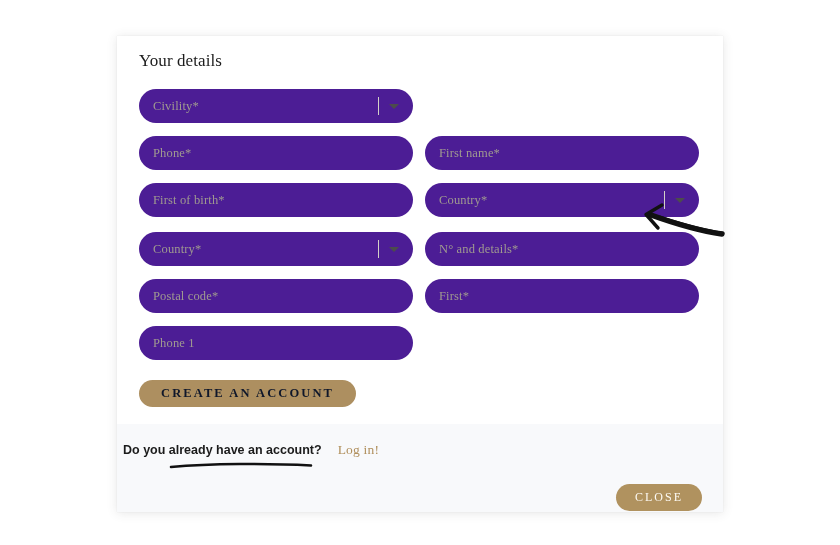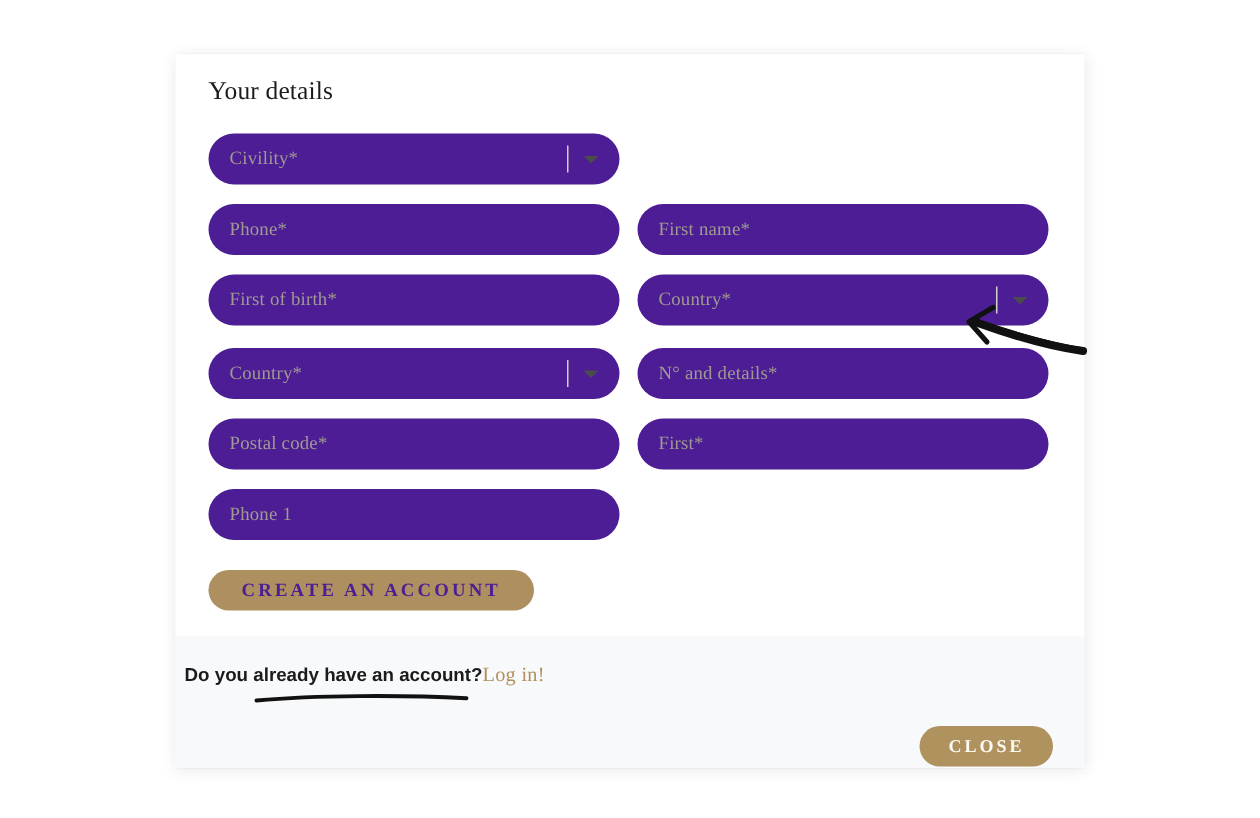--- a/index.html
+++ b/index.html
@@ -104,21 +104,21 @@
   #create-account-button {
     position: absolute;
     left: 22px;
     top: 344px;
     height: 27px;
     padding: 0 22px;
     display: flex;
     align-items: center;
     justify-content: center;
     background: #ad8f60;
-    color: #4c1d95;
+    color: #0f172a;
     border: none;
     border-radius: 16px;
     font-family: "Liberation Serif", "DejaVu Serif", serif;
     font-size: 12.5px;
     font-weight: 700;
     letter-spacing: 2.1px;
     cursor: pointer;
   }
 
   
@@ -139,40 +139,40 @@
     font-weight: 700;
     color: #1b1b1b;
     white-space: nowrap;
   }
   #login-link {
     font-family: "Liberation Serif", "DejaVu Serif", serif;
     font-size: 13.5px;
     font-weight: 400;
     color: #b08f5c;
     letter-spacing: 0.2px;
-    margin-left: 0;
+    margin-left: 16px;
     text-decoration: none;
     cursor: pointer;
   }
   #close-button {
     position: absolute;
     right: 21px;
     top: 60px;
     height: 27px;
     padding: 0 19px;
     display: flex;
     align-items: center;
     justify-content: center;
     background: #b0925f;
     color: #fdfaf4;
     border: none;
     border-radius: 14px;
     font-family: "Liberation Serif", "DejaVu Serif", serif;
     font-size: 12px;
-    font-weight: 700;
+    font-weight: 400;
     letter-spacing: 2px;
     cursor: pointer;
   }
 
   
   #annotations {
     position: absolute;
     left: 0;
     top: 0;
     width: 840px;

